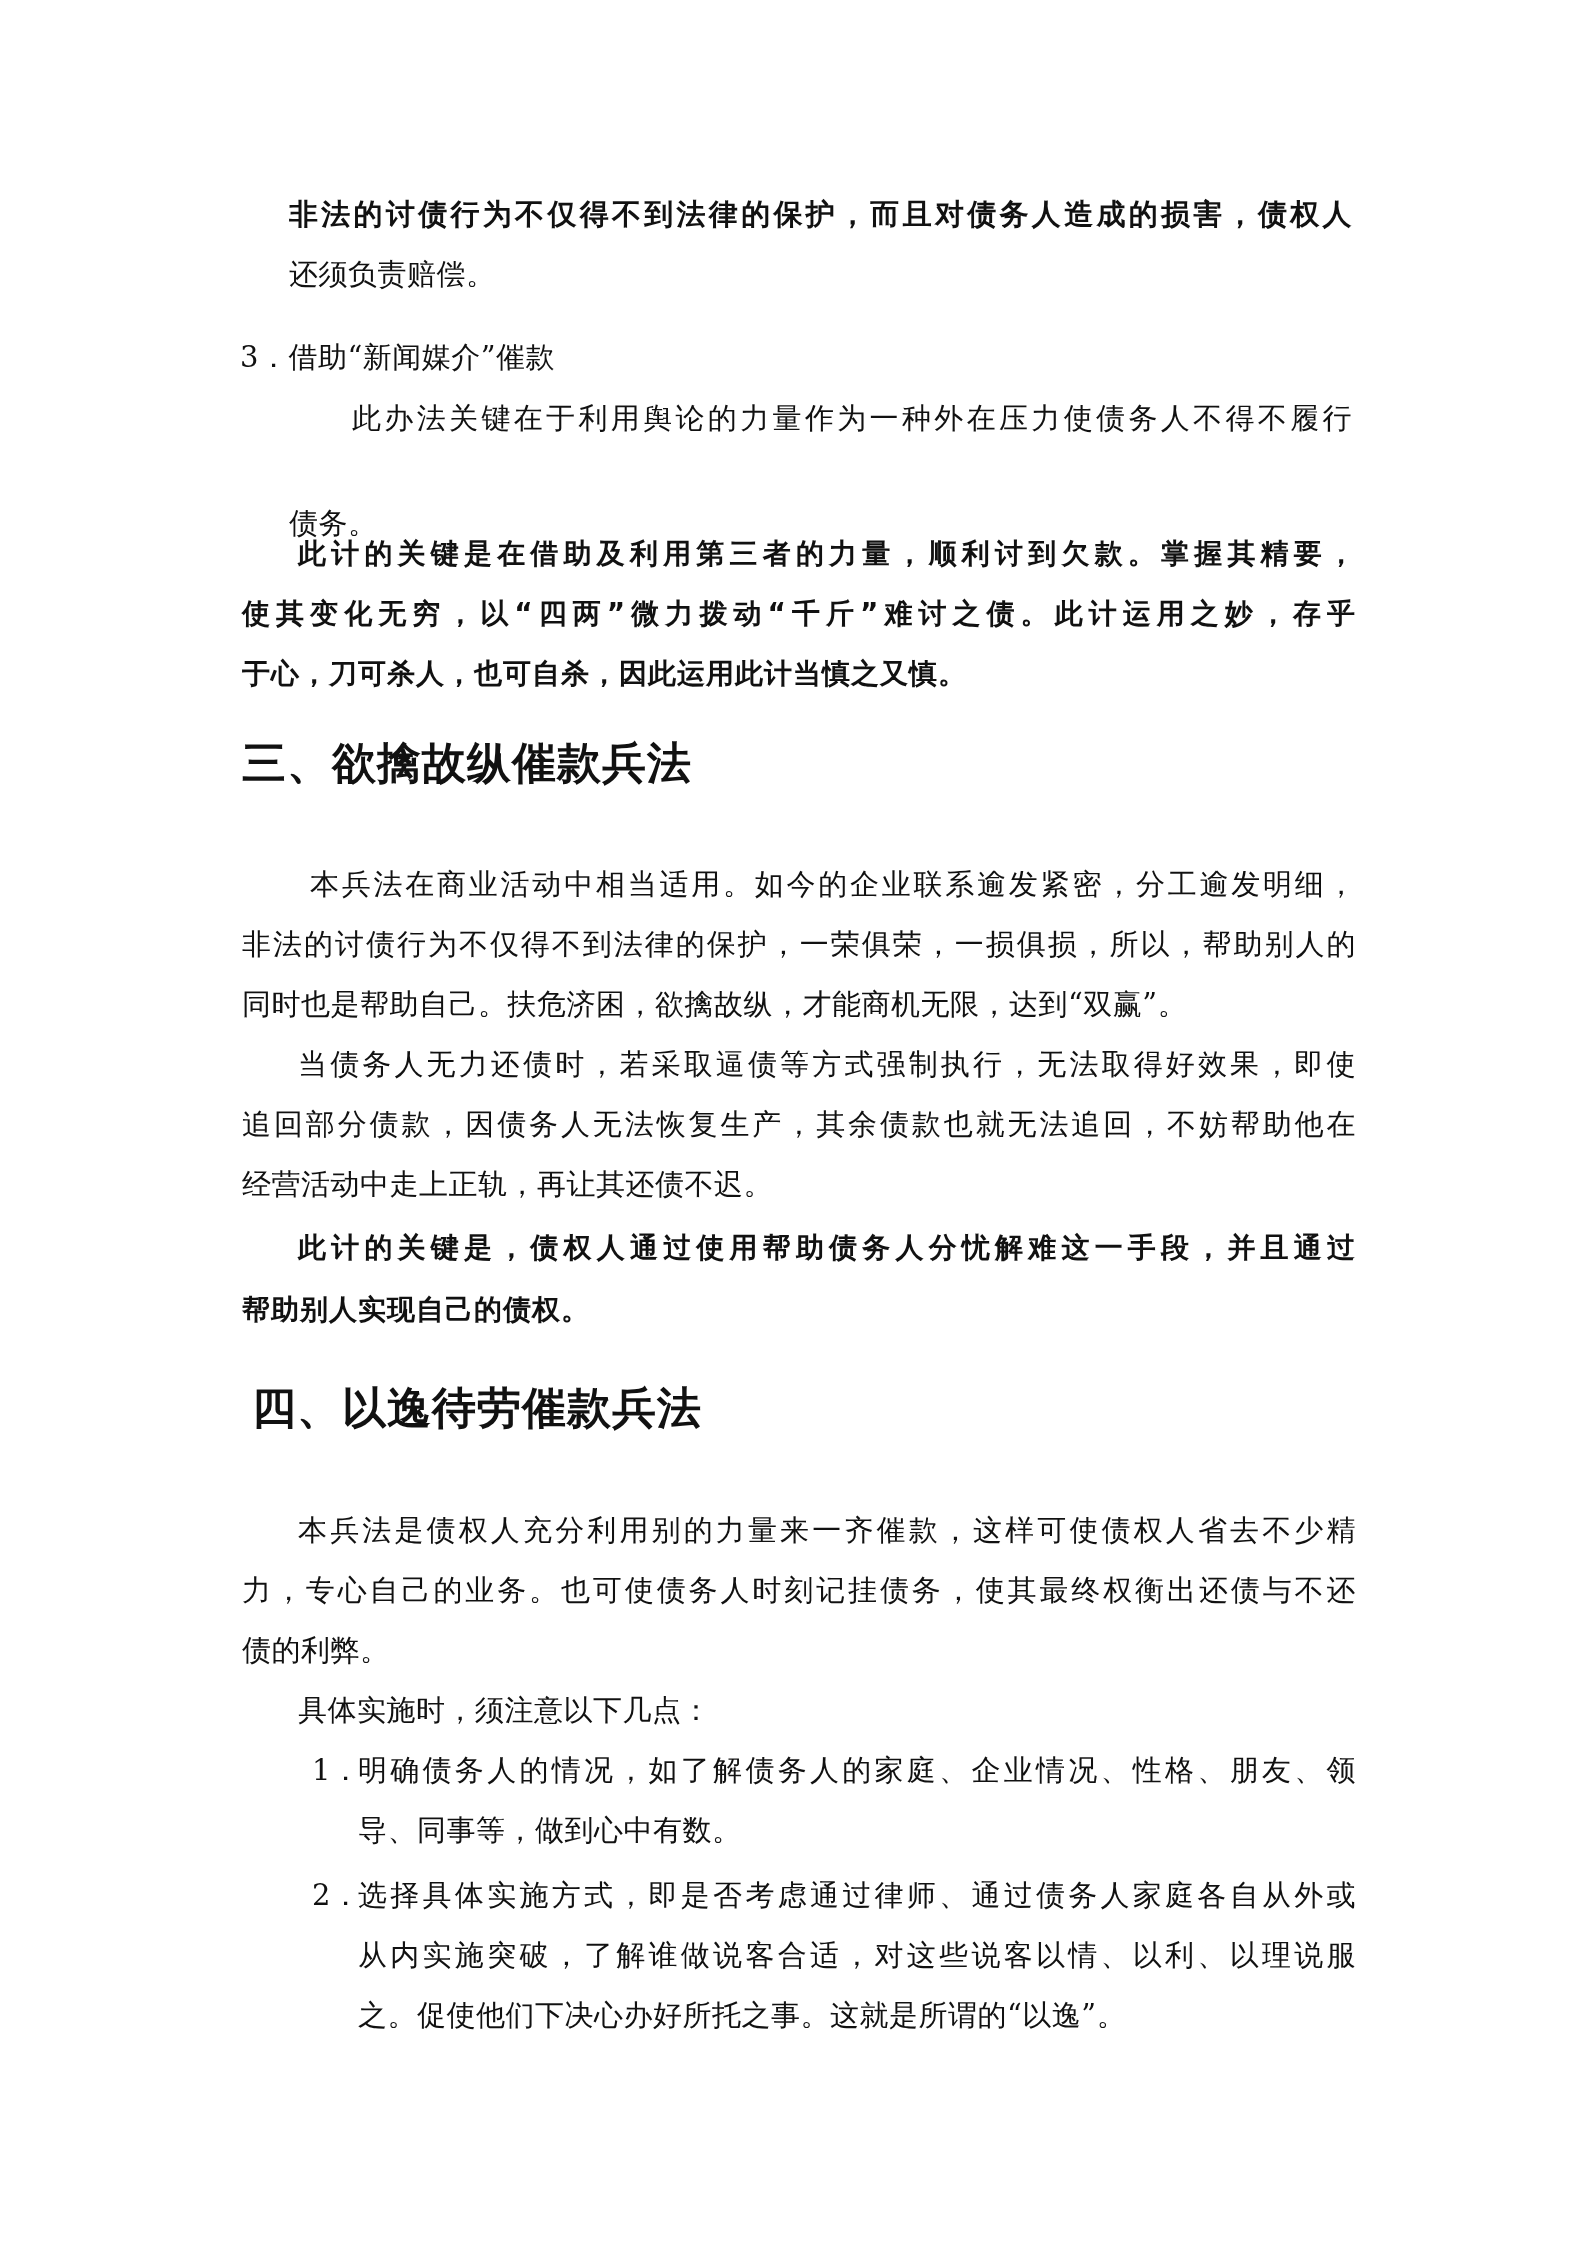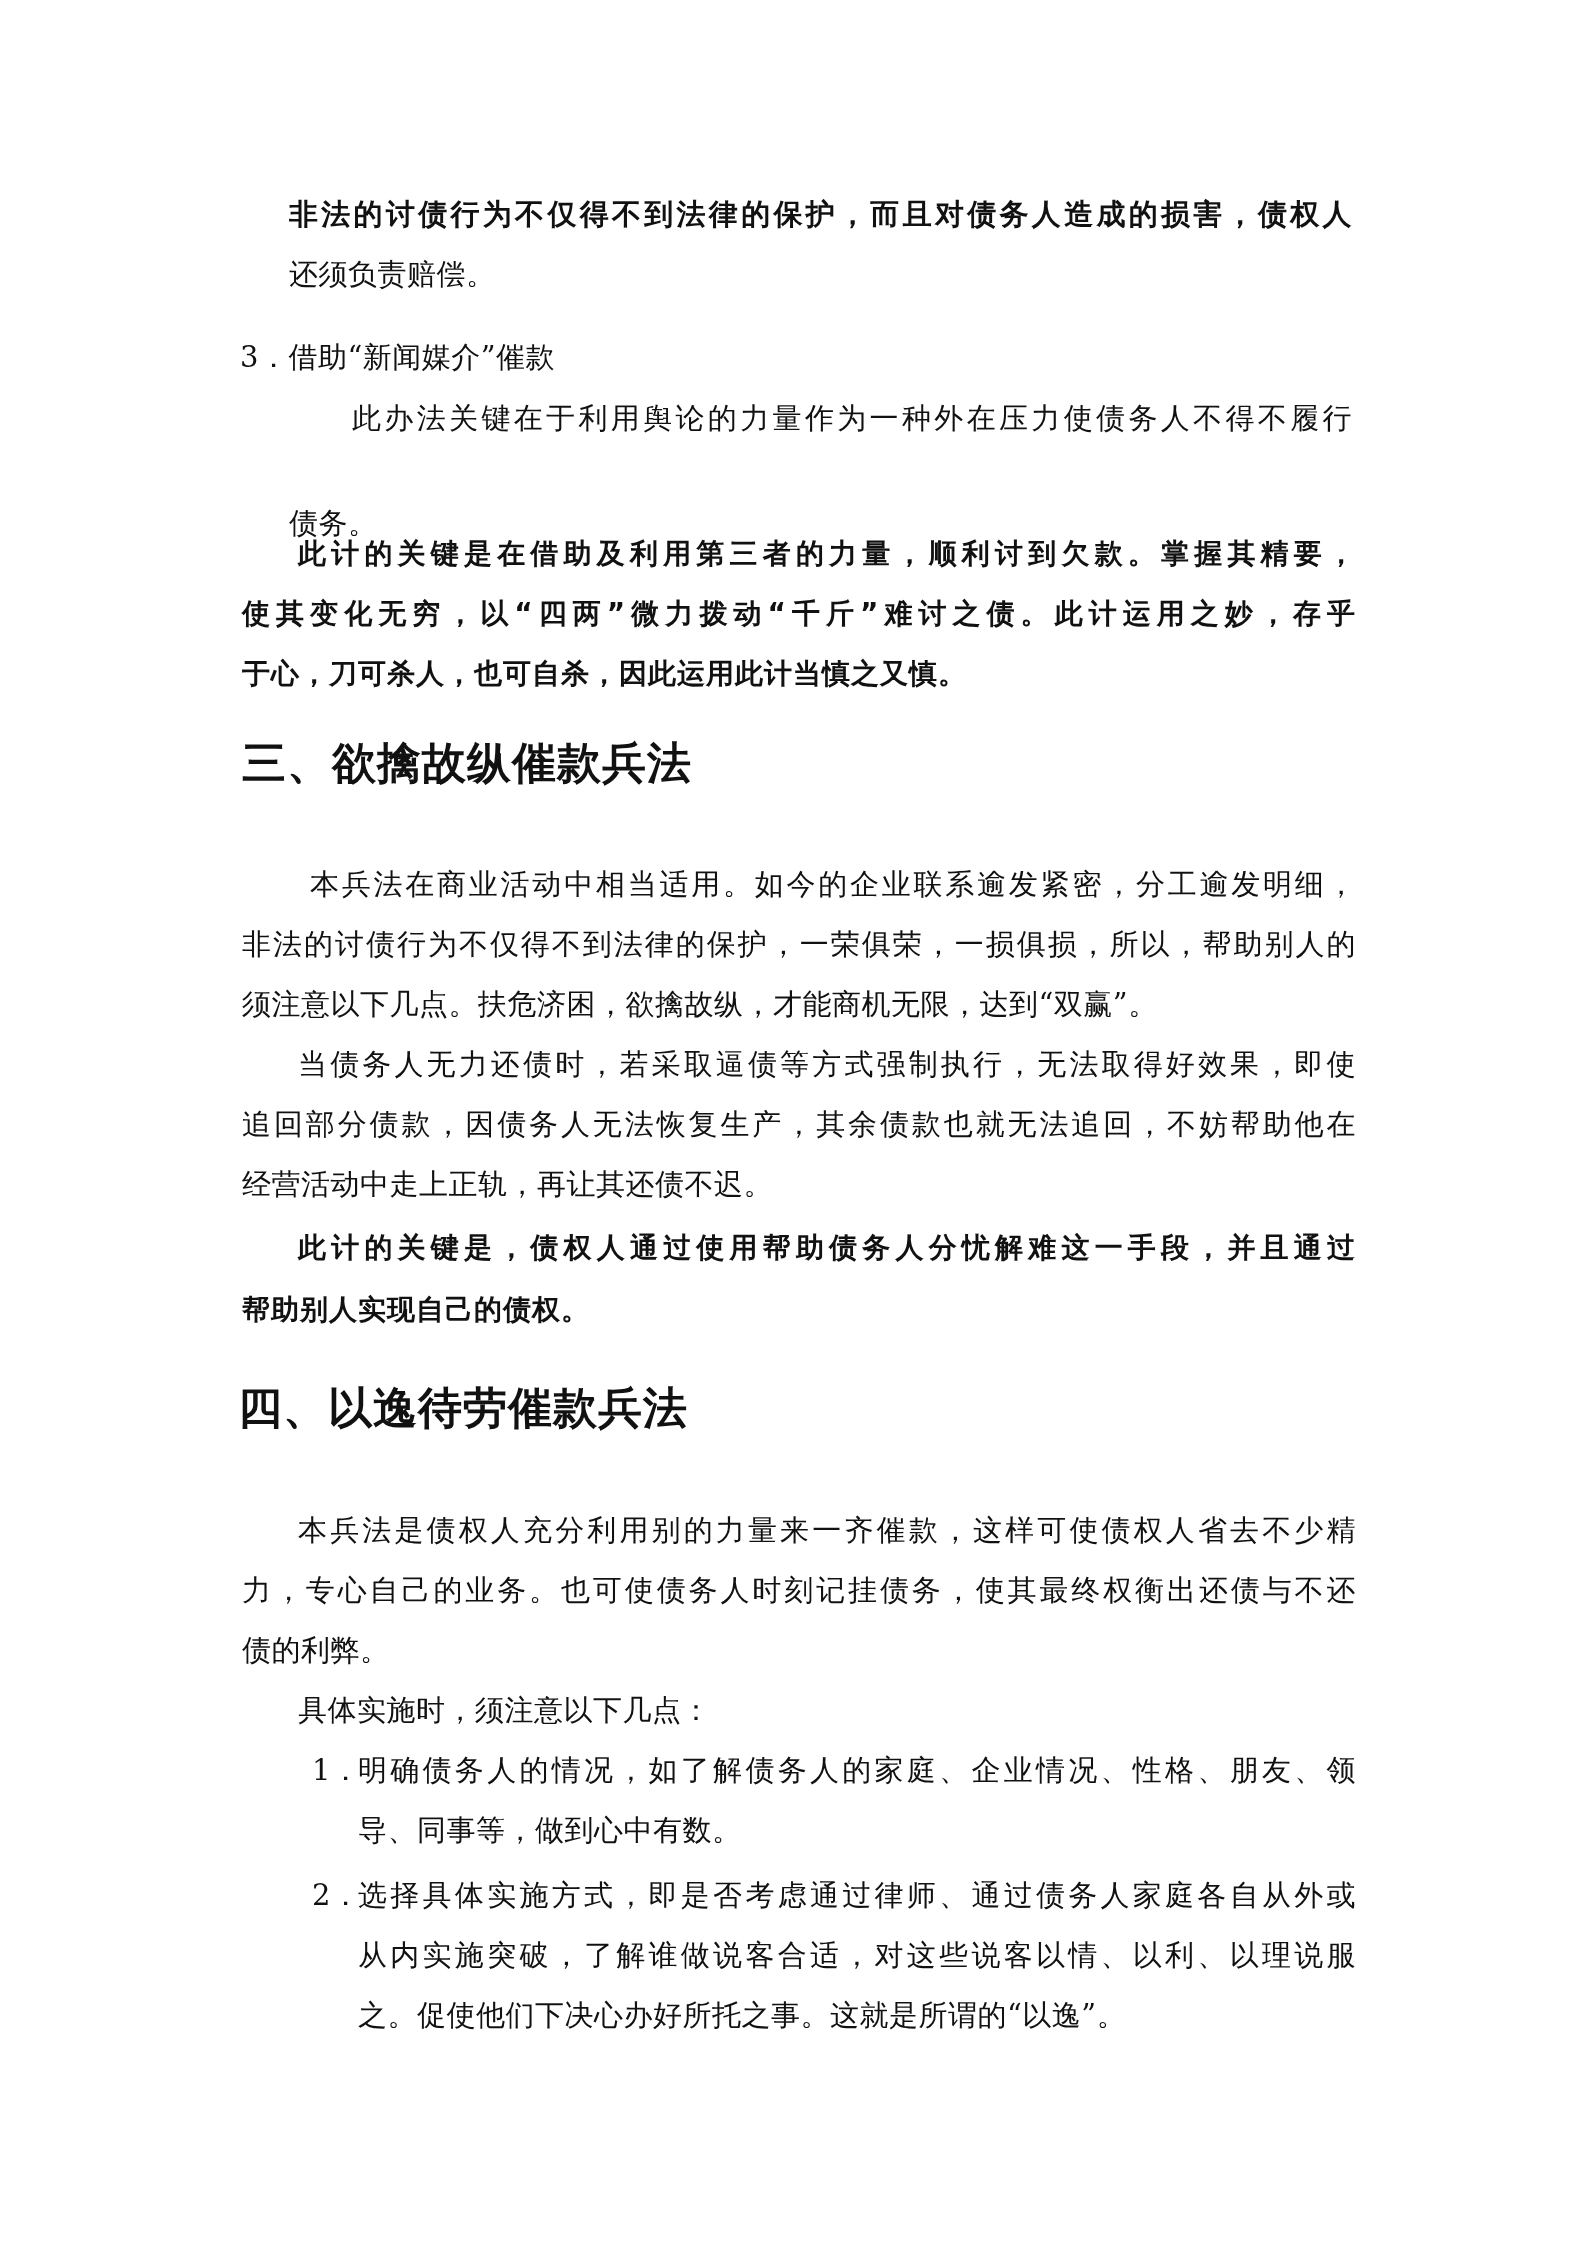--- a/index.html
+++ b/index.html
@@ -24,30 +24,30 @@
   <div class="line" style="left:289px;top:458px;margin-top:45px;">债务。</div>
 
   <div class="line bold justify" style="left:298px;top:534px;width:1058px;">此计的关键是在借助及利用第三者的力量，顺利讨到欠款。掌握其精要，</div>
   <div class="line bold justify" style="left:242px;top:594px;width:1114px;">使其变化无穷，以“四两”微力拨动“千斤”难讨之债。此计运用之妙，存乎</div>
   <div class="line bold" style="left:242px;top:654px;">于心，刀可杀人，也可自杀，因此运用此计当慎之又慎。</div>
 
   <div class="line heading" style="left:242px;top:744px;">三、欲擒故纵催款兵法</div>
 
   <div class="line justify" style="left:310px;top:864px;width:1046px;">本兵法在商业活动中相当适用。如今的企业联系逾发紧密，分工逾发明细，</div>
   <div class="line justify" style="left:242px;top:924px;width:1114px;">非法的讨债行为不仅得不到法律的保护，一荣俱荣，一损俱损，所以，帮助别人的</div>
-  <div class="line" style="left:242px;top:984px;">须注意以下几点。扶危济困，欲擒故纵，才能商机无限，达到“双赢”。</div>
+  <div class="line" style="left:242px;top:984px;">同时也是帮助自己。扶危济困，欲擒故纵，才能商机无限，达到“双赢”。</div>
 
   <div class="line justify" style="left:298px;top:1044px;width:1058px;">当债务人无力还债时，若采取逼债等方式强制执行，无法取得好效果，即使</div>
   <div class="line justify" style="left:242px;top:1104px;width:1114px;">追回部分债款，因债务人无法恢复生产，其余债款也就无法追回，不妨帮助他在</div>
   <div class="line" style="left:242px;top:1164px;">经营活动中走上正轨，再让其还债不迟。</div>
 
   <div class="line bold justify" style="left:298px;top:1228px;width:1058px;">此计的关键是，债权人通过使用帮助债务人分忧解难这一手段，并且通过</div>
   <div class="line bold" style="left:242px;top:1290px;">帮助别人实现自己的债权。</div>
 
-  <div class="line heading" style="left:238px;top:1389px;">四、以逸待劳催款兵法</div>
+  <div class="line heading" style="left:252px;top:1389px;">四、以逸待劳催款兵法</div>
 
   <div class="line justify" style="left:298px;top:1510px;width:1058px;">本兵法是债权人充分利用别的力量来一齐催款，这样可使债权人省去不少精</div>
   <div class="line justify" style="left:242px;top:1570px;width:1114px;">力，专心自己的业务。也可使债务人时刻记挂债务，使其最终权衡出还债与不还</div>
   <div class="line" style="left:242px;top:1630px;">债的利弊。</div>
 
   <div class="line" style="left:298px;top:1690px;">具体实施时，须注意以下几点：</div>
 
   <div class="line" style="left:312px;top:1750px;">1．</div>
   <div class="line justify" style="left:358px;top:1750px;width:998px;">明确债务人的情况，如了解债务人的家庭、企业情况、性格、朋友、领</div>
   <div class="line" style="left:358px;top:1810px;">导、同事等，做到心中有数。</div>

